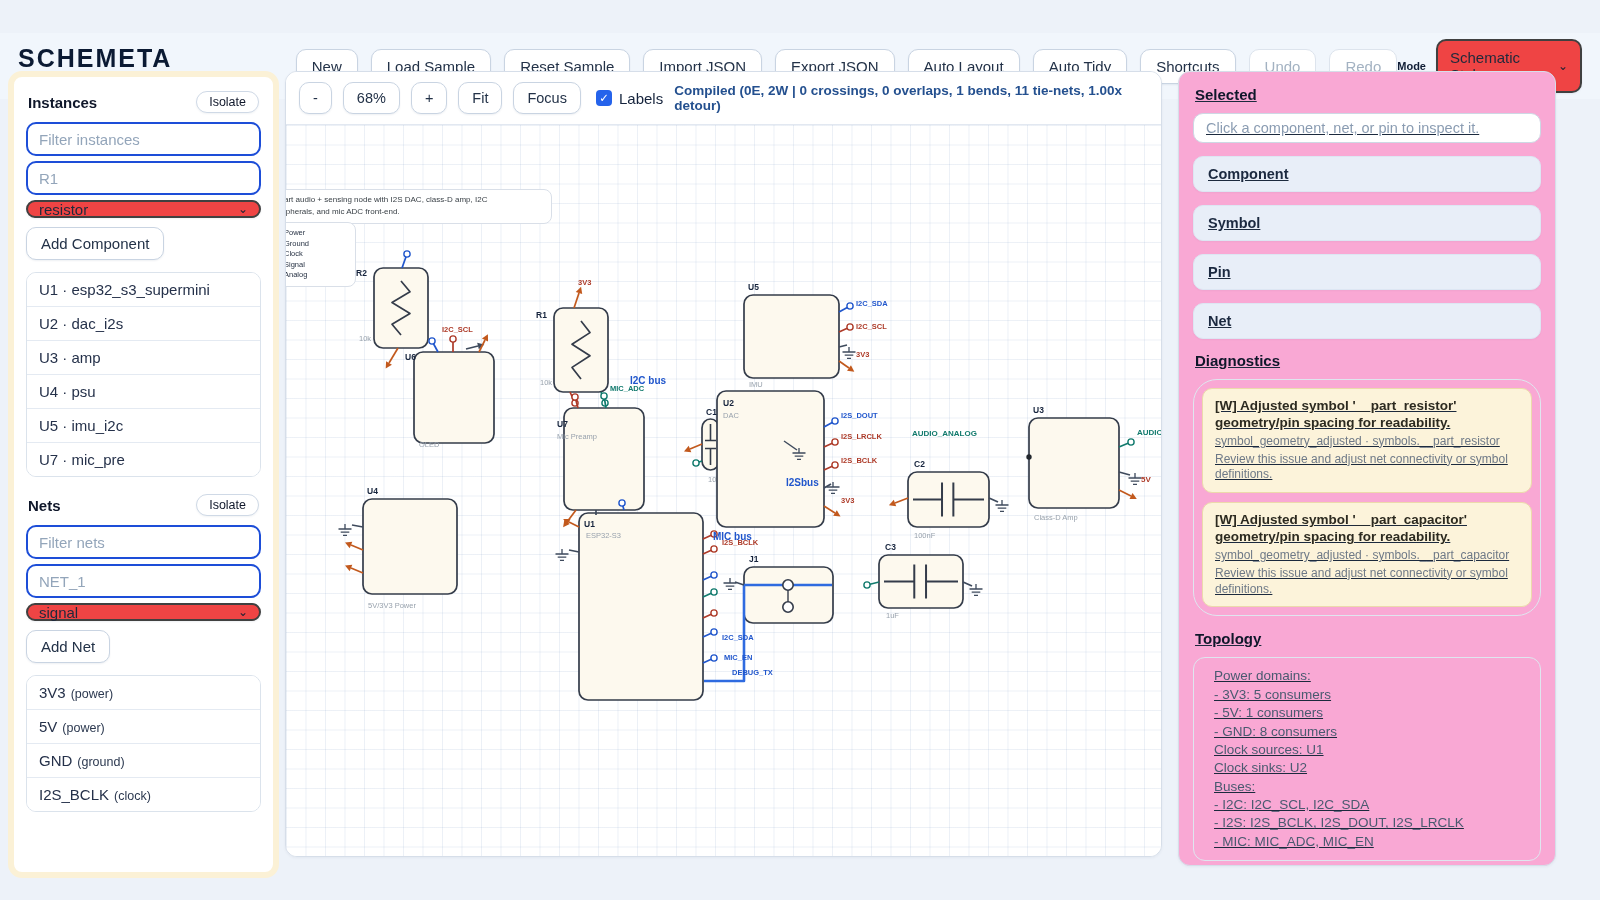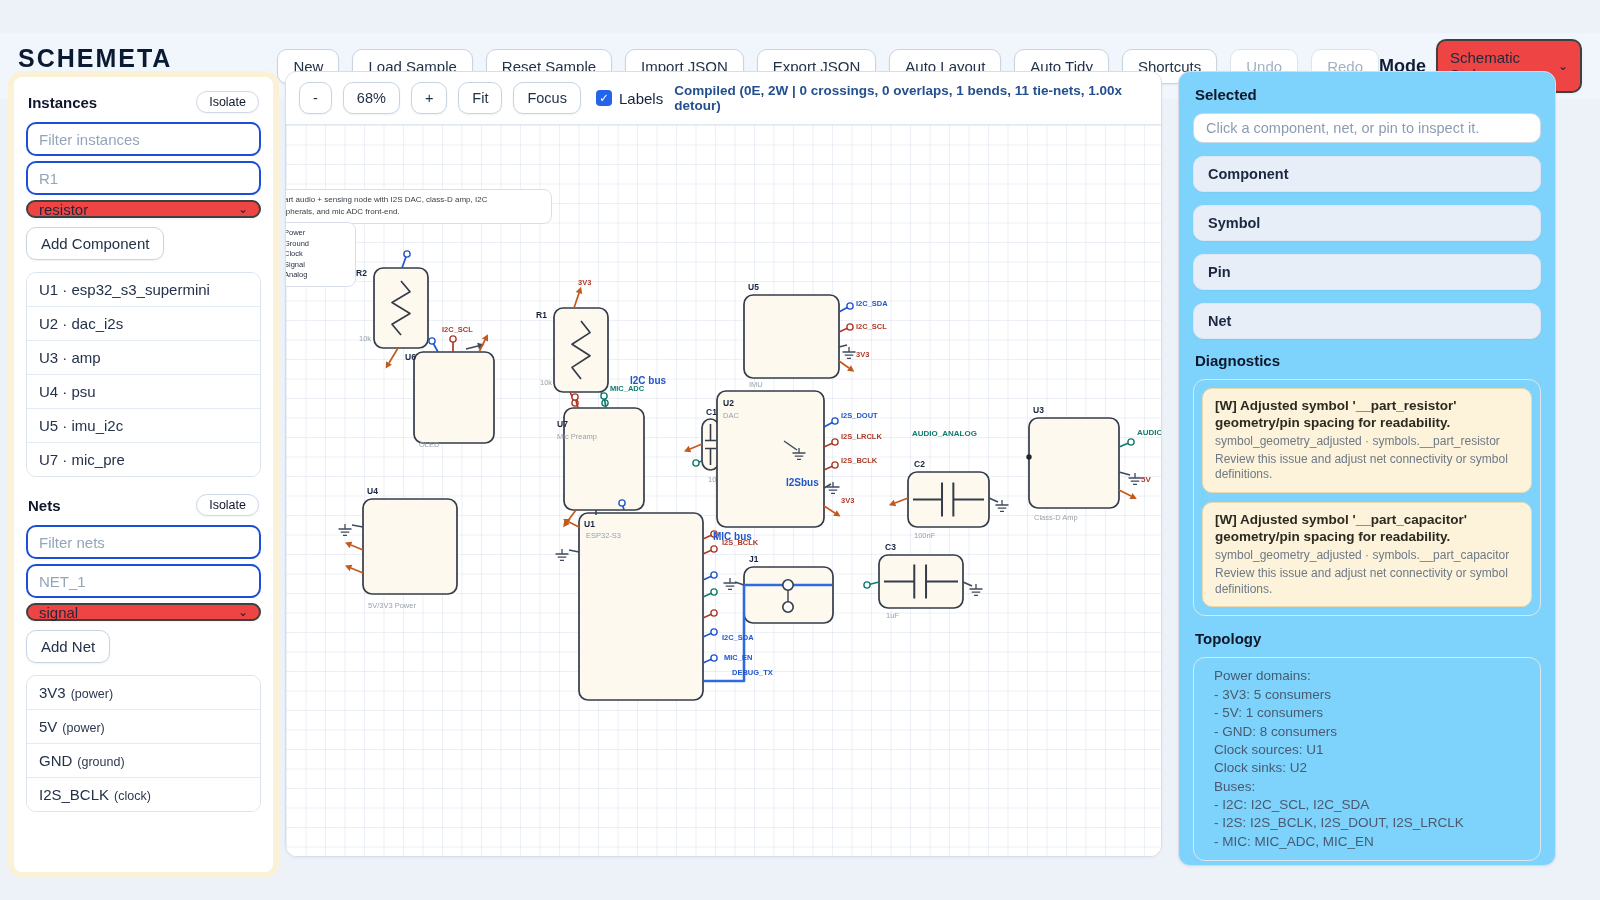--- a/index.html
+++ b/index.html
@@ -13,35 +13,35 @@
     background:#f1f6fc; display:flex; align-items:center; padding:8px 18px;margin-top:33px; }
   .logo-block { width:340px; }
   .logo { font-size:25px; font-weight:800; letter-spacing:2px; color:#0b1a33; }
   .subtitle { font-size:12.5px; font-weight:600; color:#3e5571; margin-top:2px; }
   .hdr-buttons { display:flex; gap:13px; align-items:center; margin-left:12px; }
   .btn { background:#fff; border:1px solid #c9d4e2; border-radius:10px;
     padding:8px 15px; font-size:15px; color:#233248; cursor:pointer;
     box-shadow:0 1px 2px rgba(20,45,80,.07); font-family:inherit; white-space:nowrap;text-align:right; }
   .btn.disabled { color:#a3b2c2; border-color:#dde4ed; box-shadow:none; }
   .mode-block { margin-left:auto; display:flex; align-items:center; gap:10px; }
-  .mode-label { font-size:18px; font-weight:600; color:#101d35; }
+  .mode-label { font-size:11px; font-weight:600; color:#101d35; }
   .select { background:#ef4444; border:2px solid #404040; border-radius:10px;
     padding:8px 12px; font-size:15px; color:#1e293b; display:flex; align-items:center;
     justify-content:space-between; cursor:pointer; box-shadow:0 1px 2px rgba(20,45,80,.07); }
   .select .chev { margin-left:14px; font-size:12px; color:#223; }
   
   .left-panel { position:absolute; left:8px; top:71px; width:271px; height:807px;
     background:#fff; border:6px solid #fbf1d6; border-radius:14px; overflow:hidden; }
   .lp-inner { padding:12px 12px; }
   .canvas-panel { position:absolute; left:285px; top:71px; width:877px; height:786px;
     background:#fff; border:1px solid #d6dee9; border-radius:12px; overflow:hidden;
     box-shadow:0 1px 3px rgba(20,45,80,.05); }
   .right-panel { position:absolute; left:1178px; top:71px; width:378px; height:795px;
-    background:#7dd3fc; border:1px solid #d6dee9; border-radius:12px; overflow:hidden;
-    box-shadow:0 1px 3px rgba(20,45,80,.05); padding:12px 14px; }
+    background:#f9a8d4; border:1px solid #d6dee9; border-radius:12px; overflow:hidden;
+    box-shadow:0 1px 3px rgba(20,45,80,.05); padding:12px 14px;text-decoration:underline; }
   
   .sec-head { display:flex; align-items:center; justify-content:space-between; margin:2px 2px 9px; }
   .sec-title { font-size:15px; font-weight:700; color:#0f172a; }
   .pill-btn { background:#fff; border:1px solid #cfd9e6; border-radius:999px;
     padding:3px 12px; font-size:12.5px; color:#0f172a; cursor:pointer;
     box-shadow:0 1px 2px rgba(20,45,80,.06); font-family:inherit; }
   .field { width:100%; height:34px; border:2px solid #1d4ed8; border-radius:10px;
     padding:0 11px; font-size:15px; color:#1e293b; margin-bottom:5px; background:#fff;
     font-family:inherit; outline:none; }
   .field::placeholder { color:#93a5ba; }
@@ -76,21 +76,21 @@
   .legend-box { position:absolute; left:-10px; top:97px; width:80px; background:#fff;
     border:1px solid #d9dfe8; border-radius:8px; padding:5px 7px; font-size:7.5px;
     line-height:1.4; color:#273244; }
   
   .rp-title { font-size:15px; font-weight:700; color:#0f172a; margin:2px 2px 10px; }
   .placeholder-box { border:1px solid #cdd8e4; border-radius:10px; padding:6px 12px;
     font-size:14.5px; color:#8a9cb2; margin-bottom:13px; background:#fff; }
   .acc-row { background:#e8eef8; border:1px solid #dde6f3; border-radius:10px;
     padding:9px 14px; font-size:14.5px; font-weight:700; color:#1b2940;
     margin-bottom:13px; cursor:pointer; box-shadow:0 1px 2px rgba(20,45,80,.04); }
-  .diag-box { border:1px solid #dfe6ef; border-radius:12px; padding:8px; margin-bottom:6px; }
+  .diag-box { border:1px solid #dfe6ef; border-radius:24px; padding:8px; margin-bottom:6px; }
   .warn-card { background:#fcf3da; border:1px solid #ecd9ab; border-radius:10px;
     padding:9px 12px; margin-bottom:9px; cursor:pointer; }
   .warn-card:last-child { margin-bottom:0; }
   .warn-title { font-size:13.5px; font-weight:700; color:#2c2a20; line-height:1.25; }
   .warn-meta, .warn-hint { font-size:12px; color:#6e7987; line-height:1.32; margin-top:2px; }
   .topo-box { border:1px solid #dfe6ef; border-radius:12px; padding:9px 20px;
     font-size:13.5px; line-height:1.36; color:#4a5a70; margin-bottom:10px; }
 </style>
 </head>
 <body>

